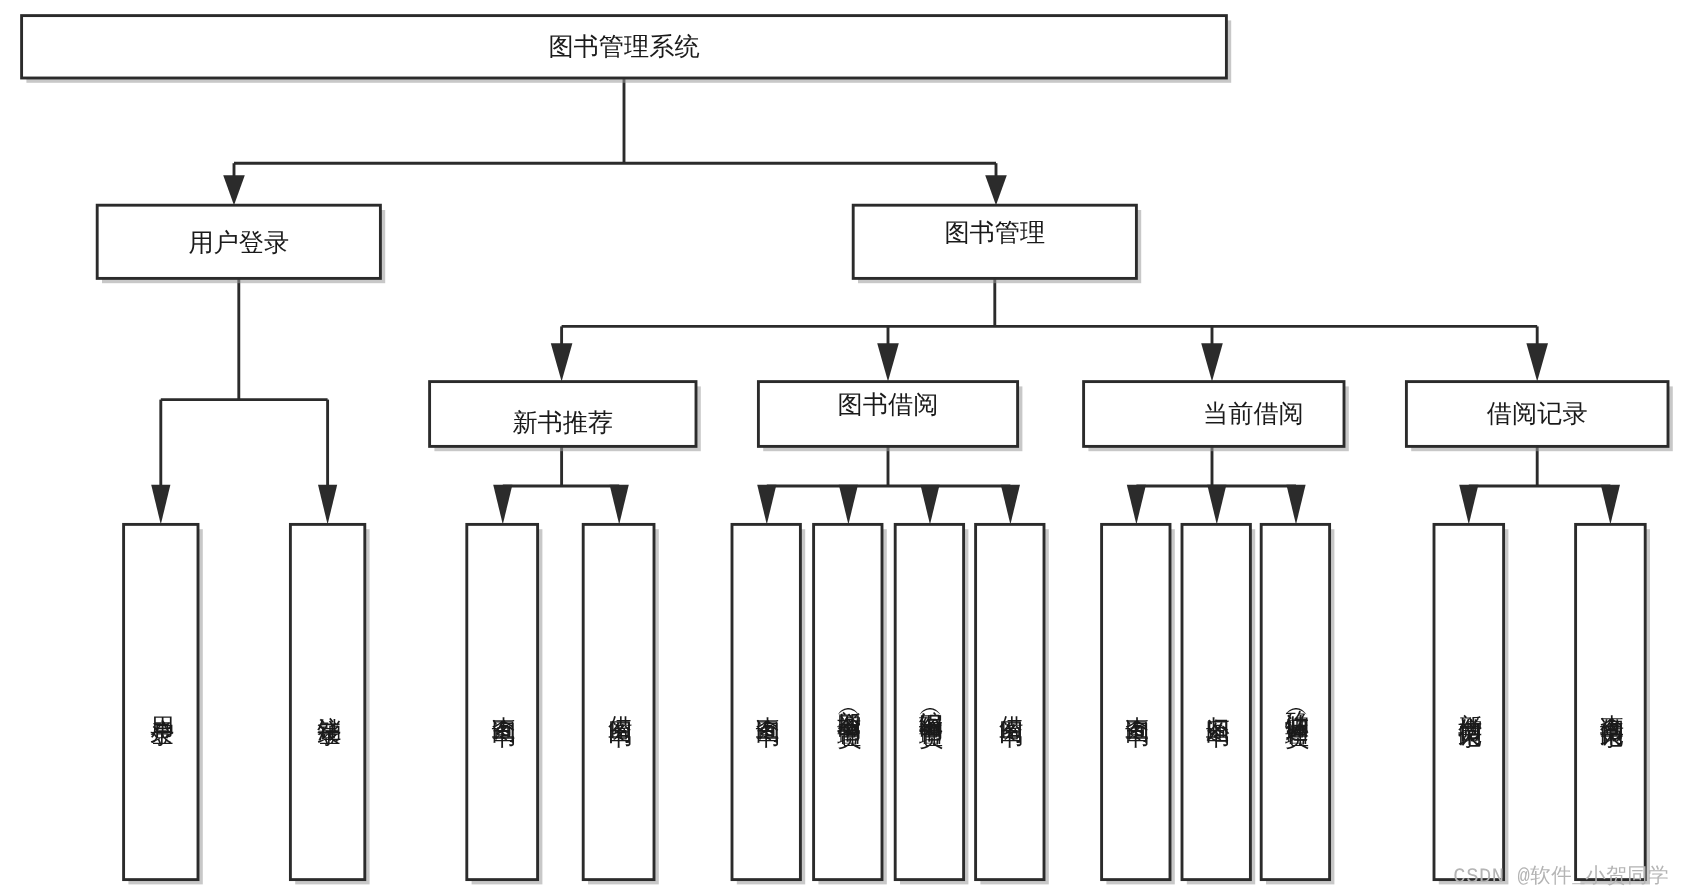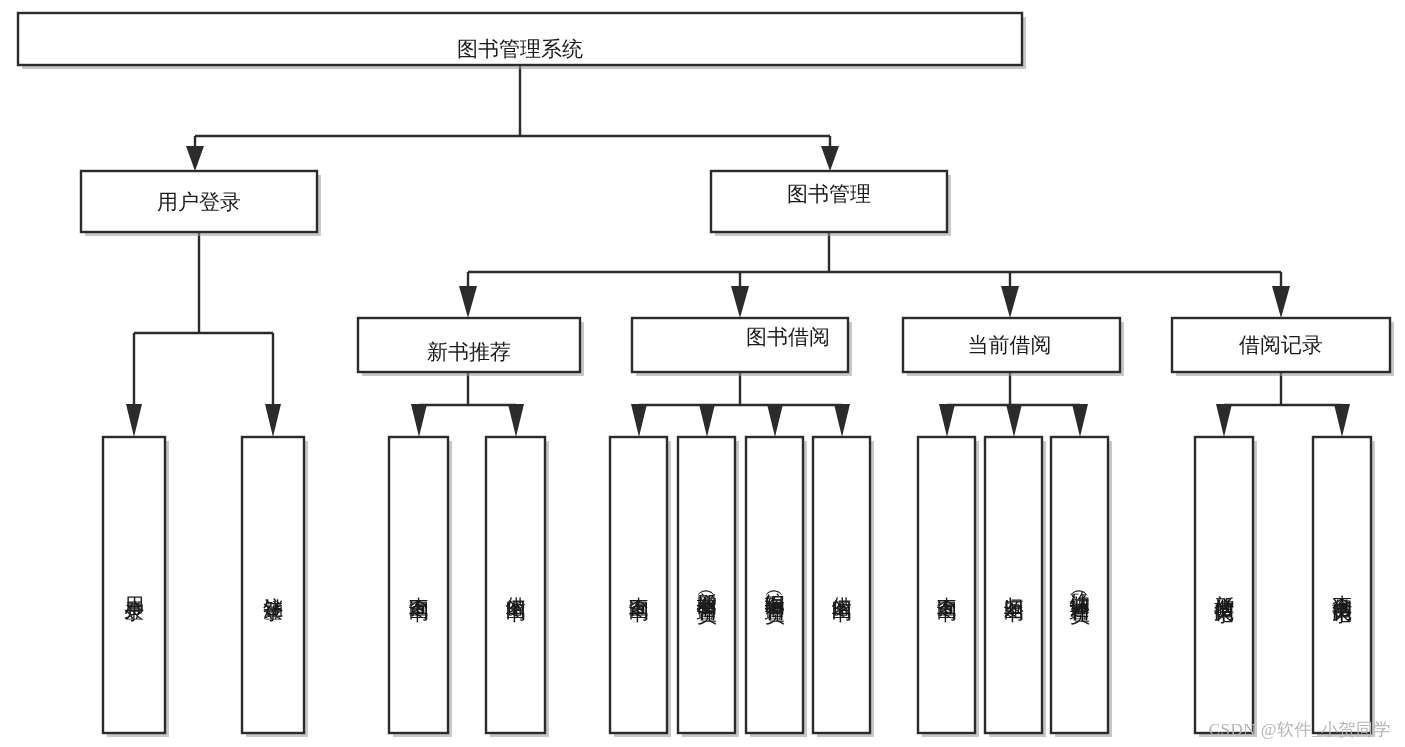--- a/index.html
+++ b/index.html
@@ -67,21 +67,21 @@
     font-family: "Liberation Sans", "DejaVu Sans", sans-serif;
     font-size: 21px;
     color: #1a1a1a;
     white-space: nowrap;
     pointer-events: none;
   }
   .watermark {
     position: absolute;
     right: 14px;
     bottom: 6px;
-    font-family: Liberation Serif, serif;
+    font-family: Liberation Mono, monospace;
     font-size: 17px;
     color: #b4b4b4;
     letter-spacing: 0.5px;
     user-select: none;
     pointer-events: none;
   }
 </style>
 </head>
 <body>
 
@@ -189,28 +189,28 @@
       <rect class="node-box-shadow" x="1055" y="441" width="57" height="296"></rect>
       <rect class="node-box" x="1051" y="437" width="57" height="296"></rect>
 
       <rect class="node-box-shadow" x="1199" y="441" width="58" height="296"></rect>
       <rect class="node-box" x="1195" y="437" width="58" height="296"></rect>
       <rect class="node-box-shadow" x="1317" y="441" width="58" height="296"></rect>
       <rect class="node-box" x="1313" y="437" width="58" height="296"></rect>
     </g>
   </svg>
 
-  <div class="hlabel-wrap" style="left:18px; top:13px; width:1004px; height:52px;margin-top:10px;">图书管理系统</div>
+  <div class="hlabel-wrap" style="left:18px; top:13px; width:1004px; height:52px;">图书管理系统</div>
 
   <div class="hlabel-wrap" style="left:81px; top:171px; width:236px; height:61px;">用户登录</div>
   <div class="hlabel-wrap" style="left:711px; top:171px; width:236px; height:45px;">图书管理</div>
 
   <div class="hlabel-wrap" style="left:358px; top:318px; width:222px; height:68px;">新书推荐</div>
-  <div class="hlabel-wrap" style="left:632px; top:318px; width:216px; height:38px;padding-left:48px;">图书借阅</div>
-  <div class="hlabel-wrap" style="left:903px; top:318px; width:213px; height:54px;">当前借阅</div>
+  <div class="hlabel-wrap" style="left:632px; top:318px; width:216px; height:38px;">图书借阅</div>
+  <div class="hlabel-wrap" style="left:938px; top:318px; width:213px; height:54px;">当前借阅</div>
   <div class="hlabel-wrap" style="left:1172px; top:318px; width:218px; height:54px;font-family:Liberation Serif, serif;">借阅记录</div>
 
   <div class="vlabel-wrap" style="left:103px; top:437px; width:62px; height:296px;">用户登录</div>
   <div class="vlabel-wrap" style="left:242px; top:437px; width:62px; height:296px;">注销登录</div>
 
   <div class="vlabel-wrap" style="left:389px; top:437px; width:59px; height:296px;">查询图书</div>
   <div class="vlabel-wrap" style="left:486px; top:437px; width:59px; height:296px;">借阅图书</div>
 
   <div class="vlabel-wrap" style="left:610px; top:437px; width:57px; height:296px;">查询图书</div>
   <div class="vlabel-wrap" style="left:678px; top:437px; width:57px; height:296px;">新增图书（管理员）</div>

